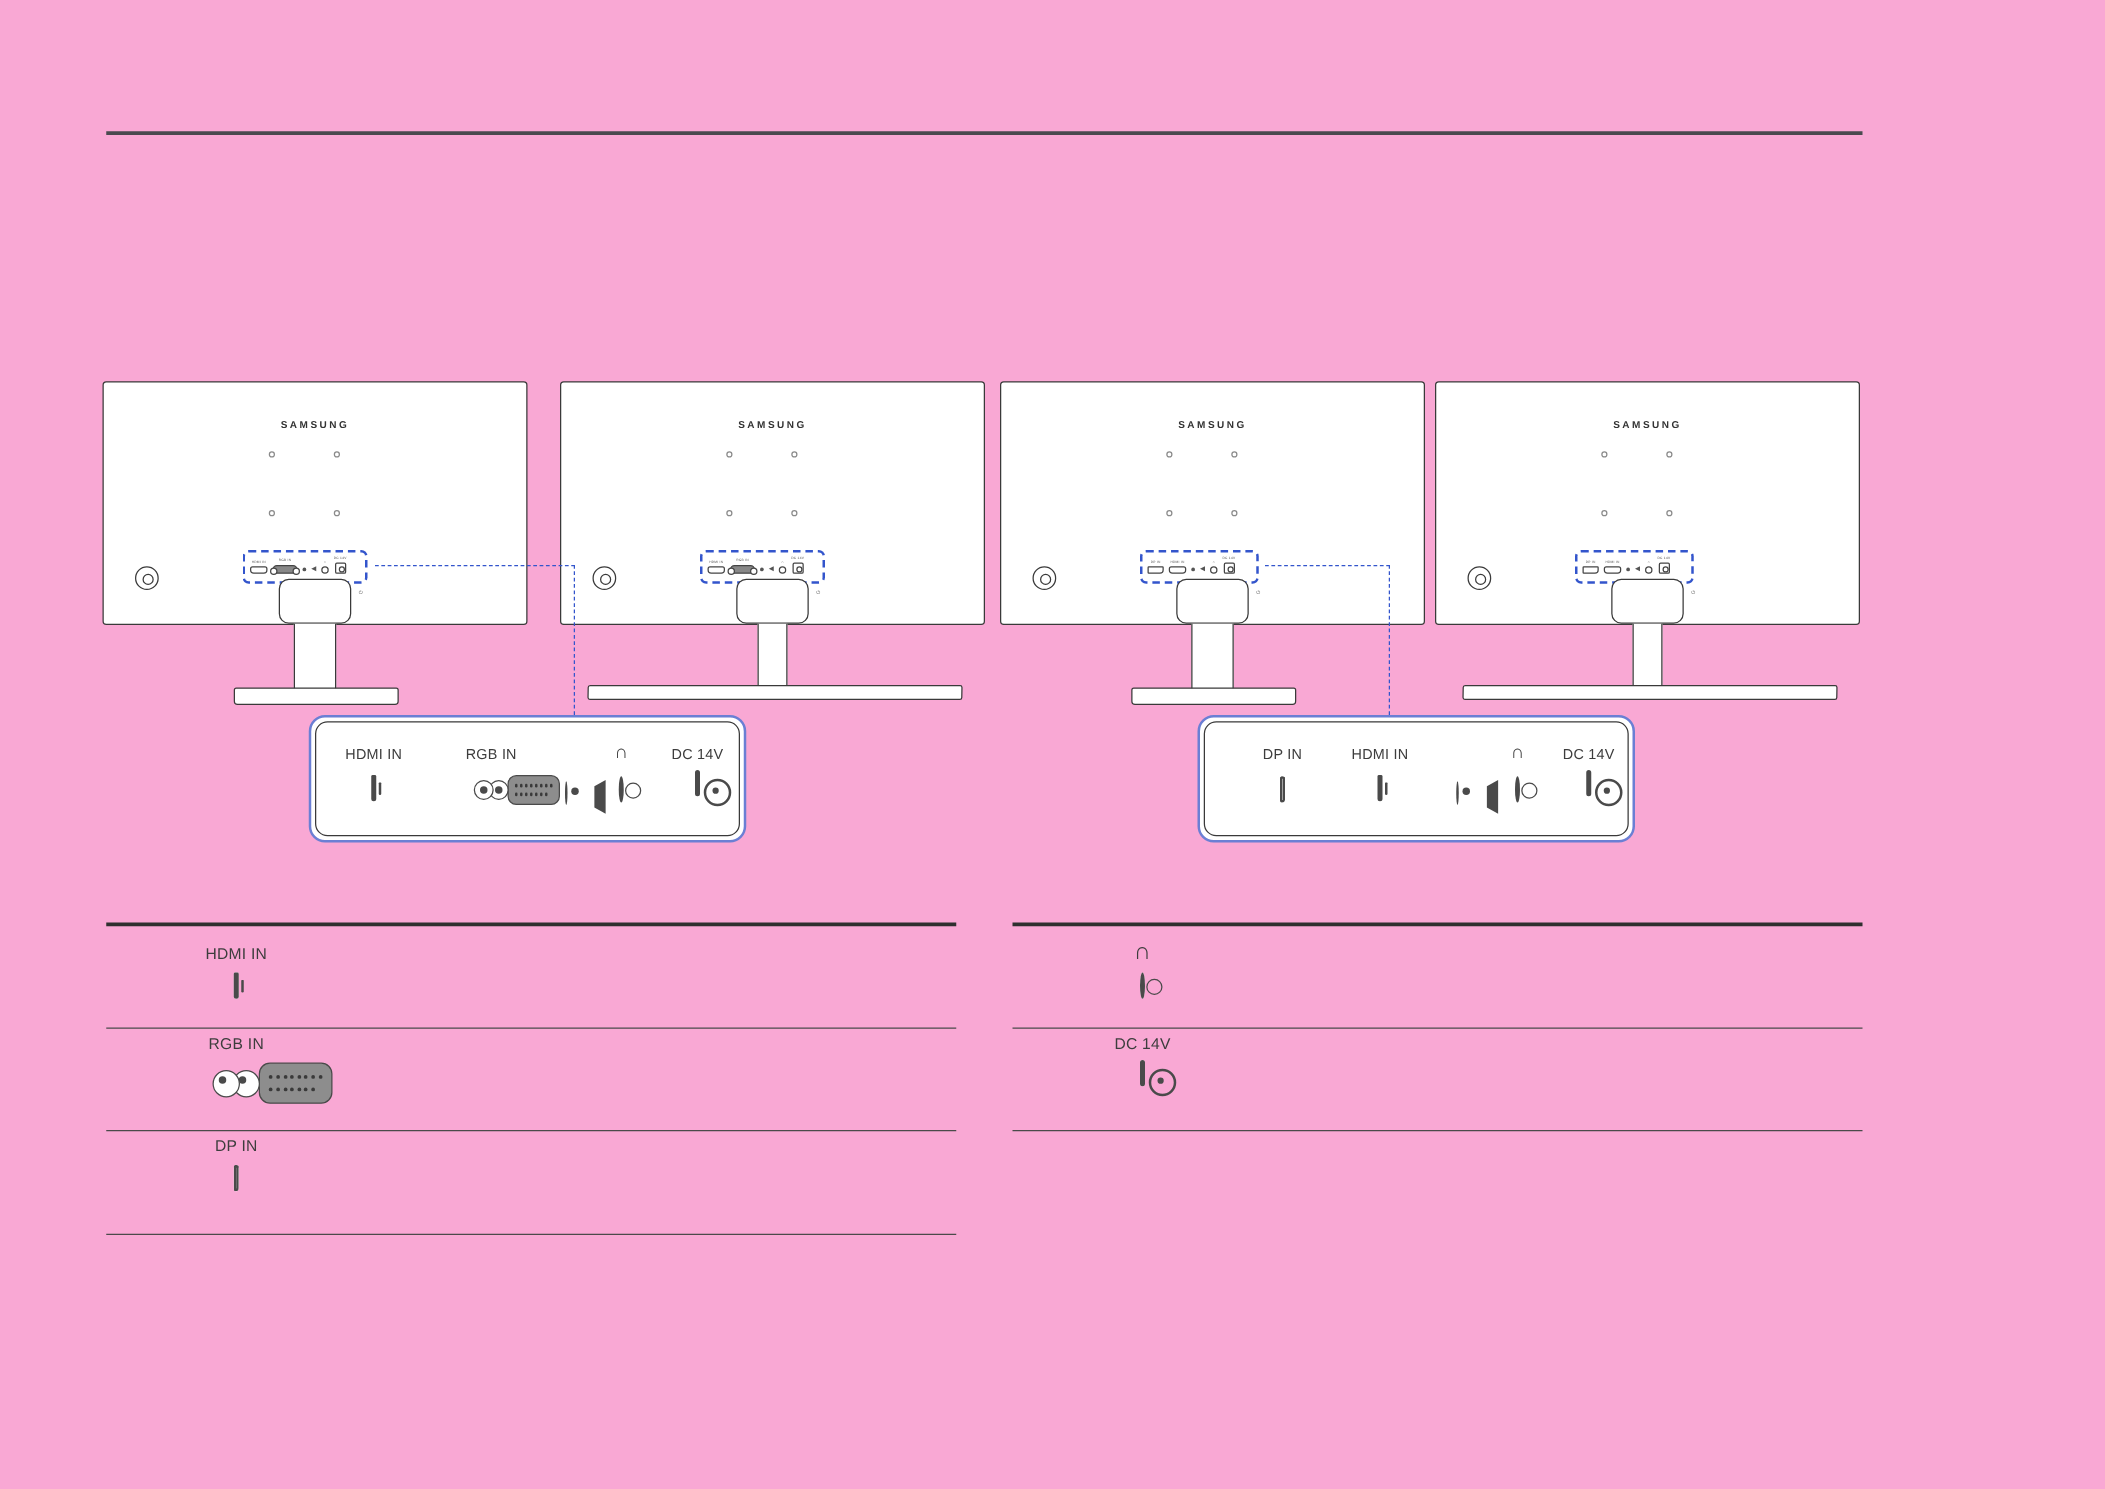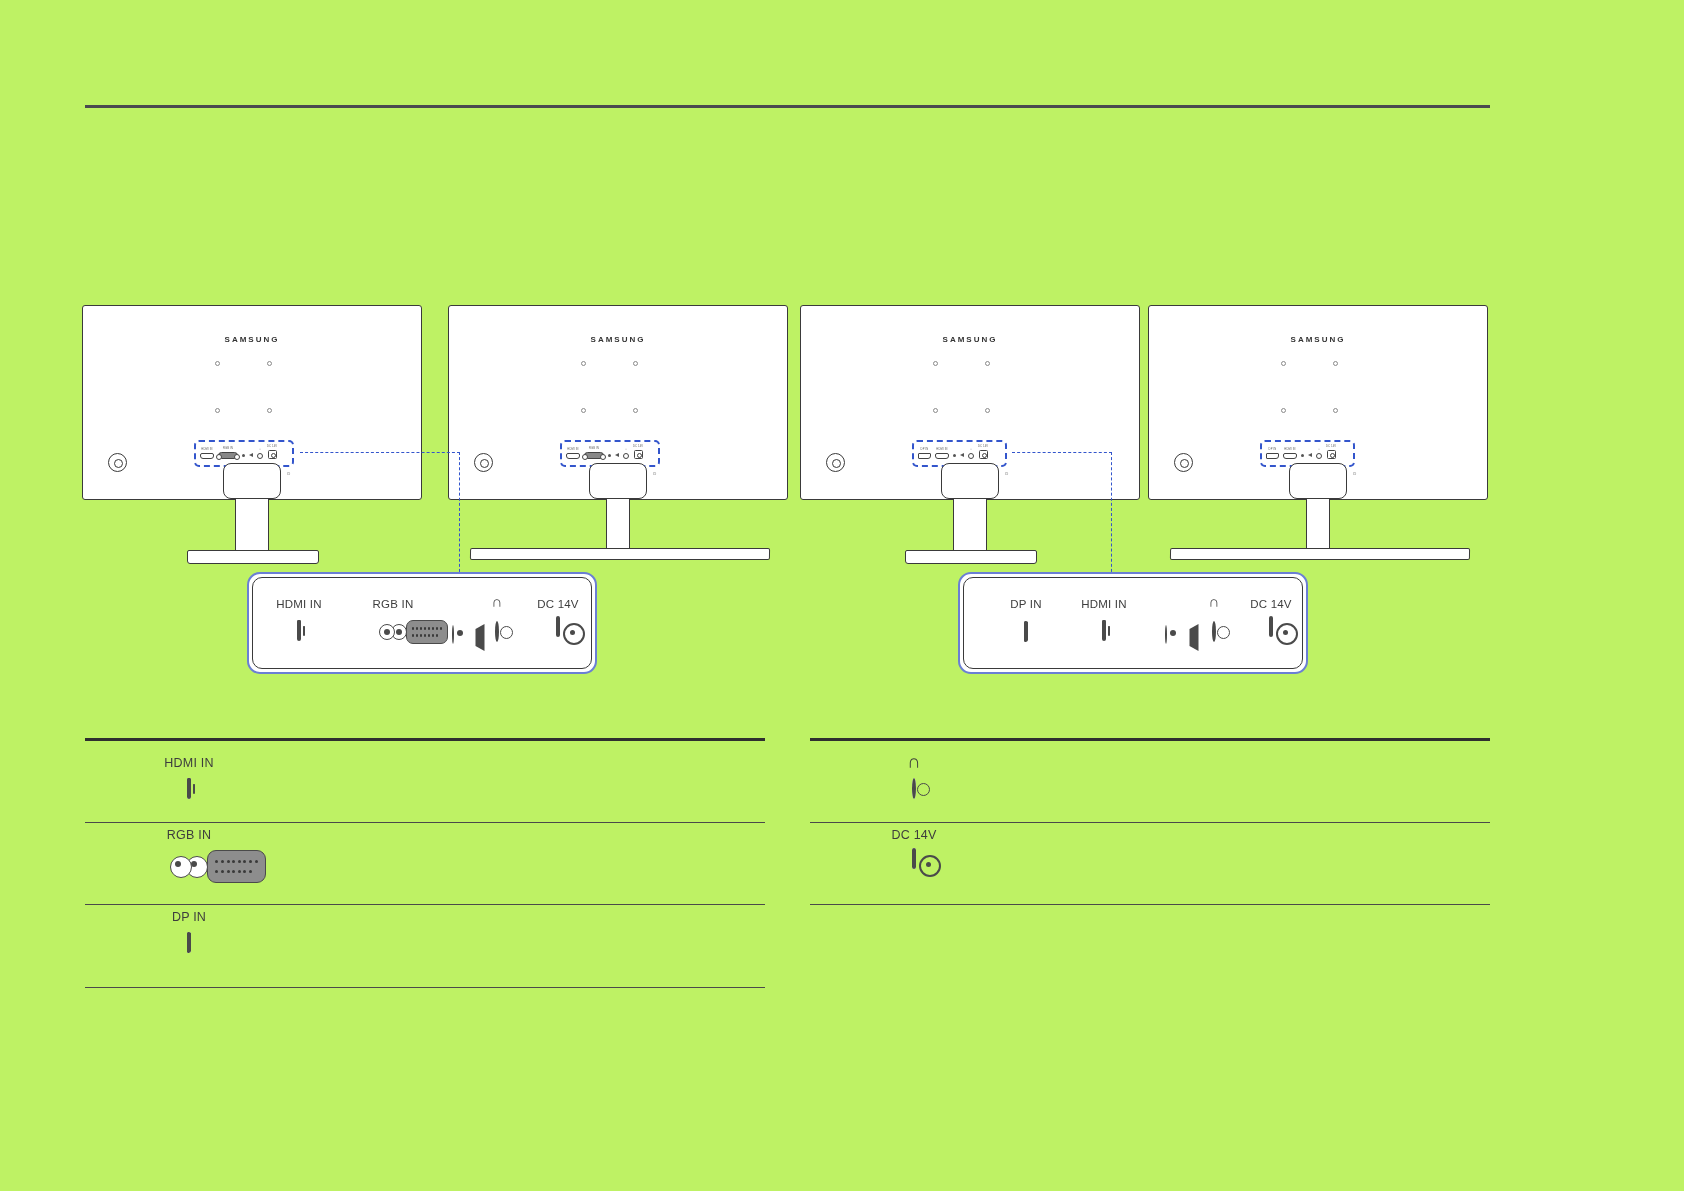--- a/index.html
+++ b/index.html
@@ -7,21 +7,21 @@
   html, body {
     margin: 0; padding: 0;
     background: #ffffff;
     font-family: "Liberation Sans", sans-serif;
     color: #231f20;
   }
   #page {
     position: relative;
     width: 1684px;
     height: 1191px;
-    background: #bef264;
+    background: #f9a8d4;
     overflow: hidden;
   }
 
   
   .top-rule {
     position: absolute;
     left: 85px; top: 105px;
     width: 1405px; height: 3px;
     background: #4a4a4f;
   }

